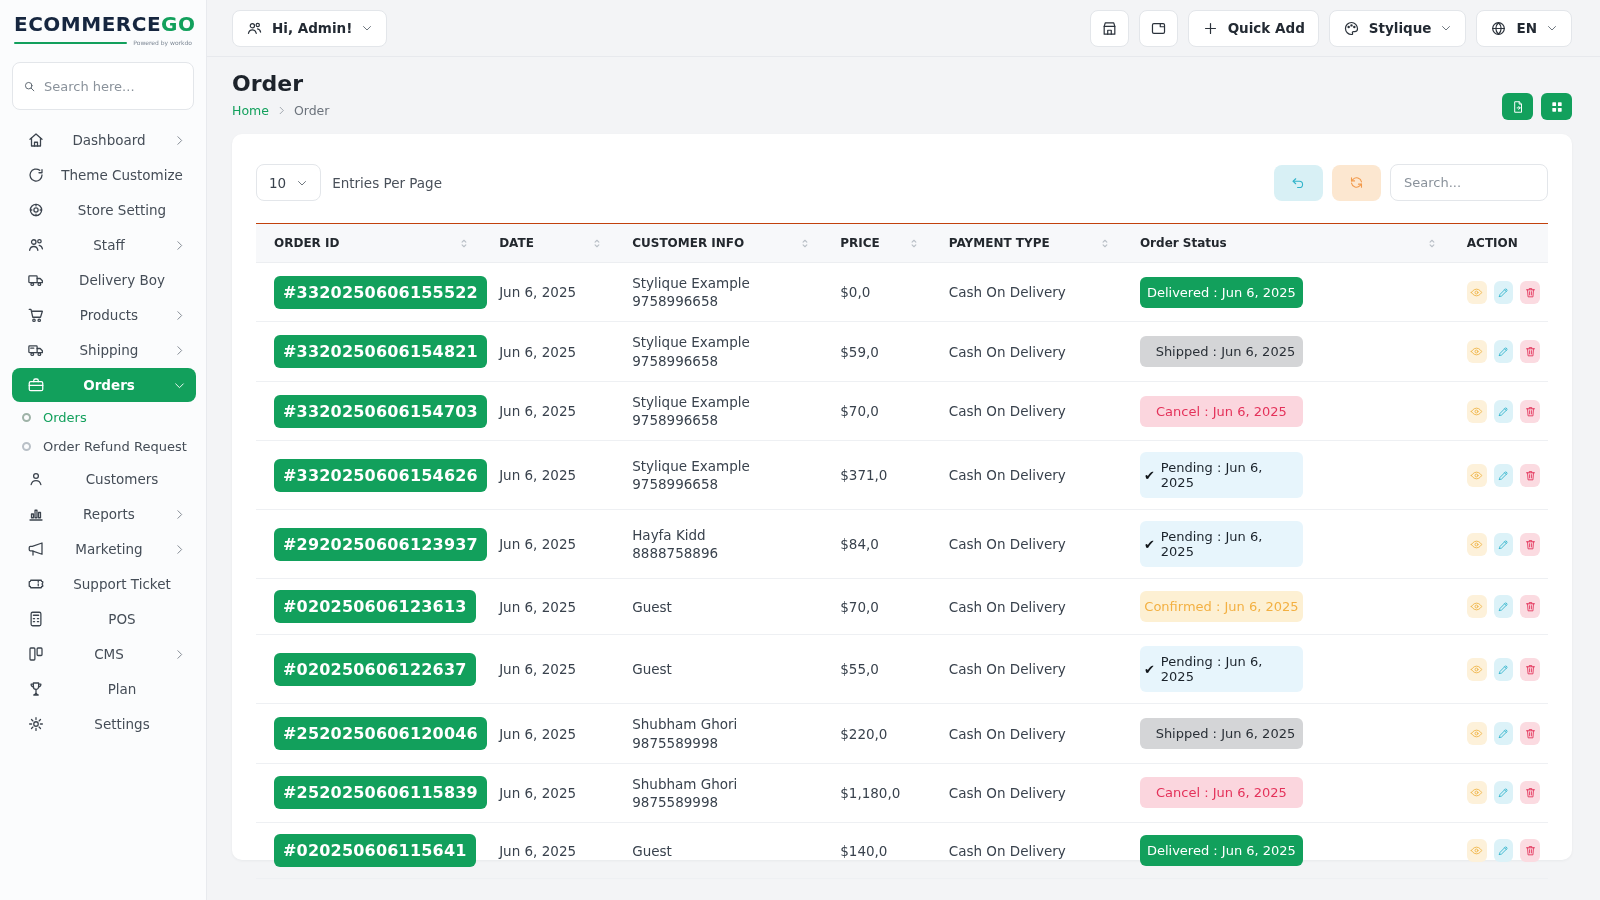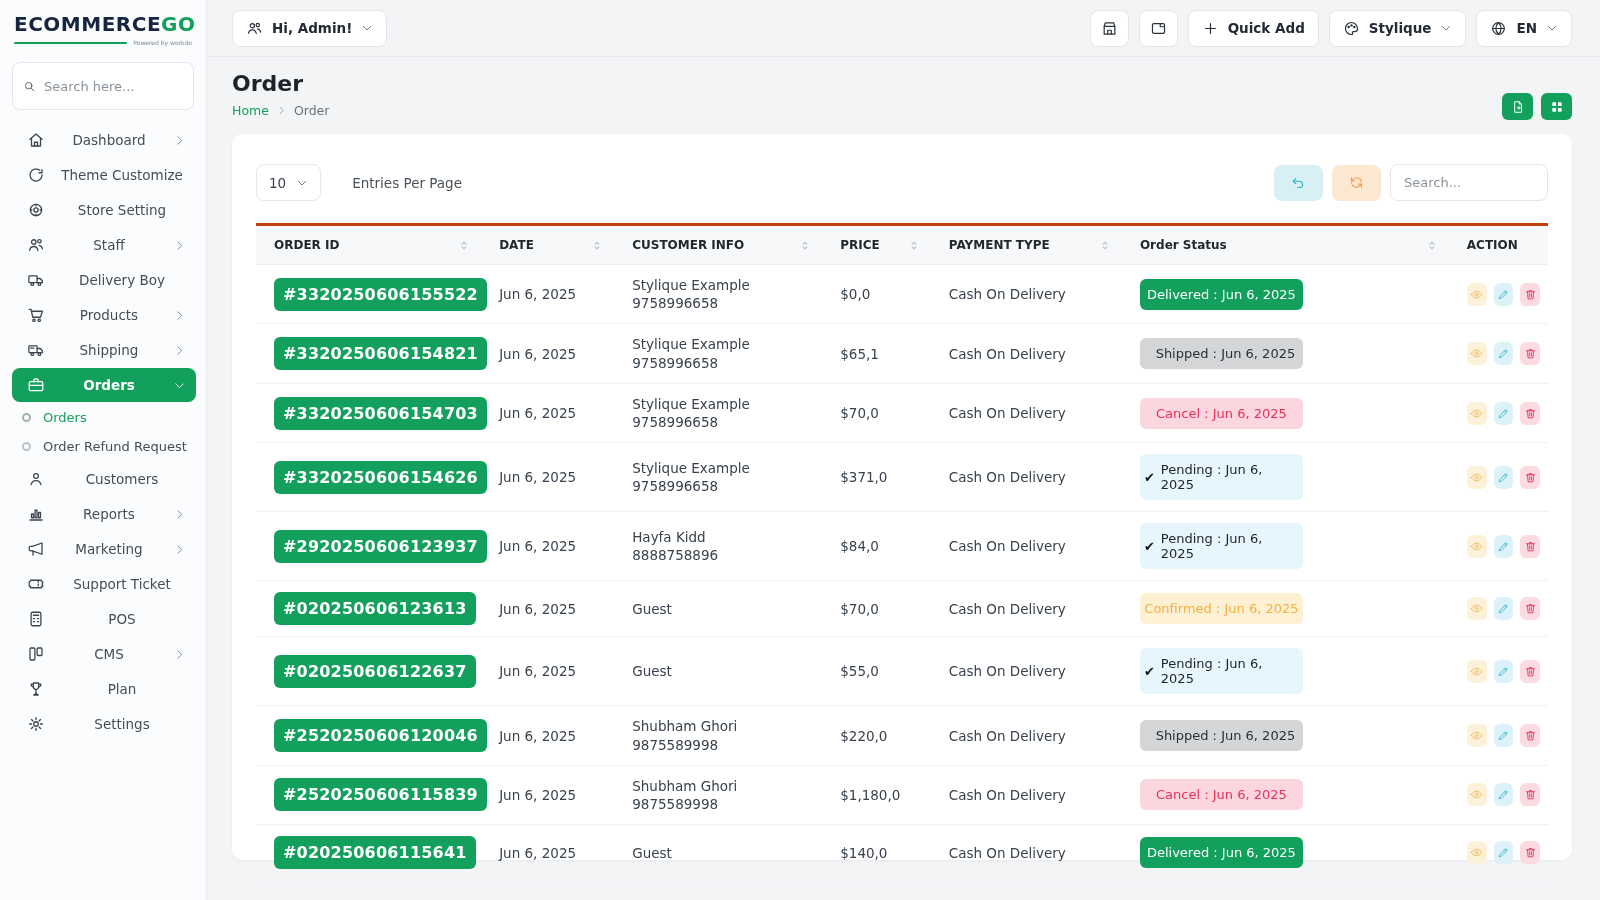--- a/index.html
+++ b/index.html
@@ -56,31 +56,31 @@
   .breadcrumb .current { color:#6c737c; }
   .head-actions { margin-left:auto; display:flex; gap:8px; margin-top:22px; }
   .greenbtn { width:31px; height:27px; background:#12a05c; border:none; border-radius:6px; display:flex; align-items:center; justify-content:center; color:#fff; cursor:pointer; }
   .greenbtn .ic { width:14px; height:14px; }
 
   
   .card { background:#fff; border-radius:10px; margin-top:14px; box-shadow:0 1px 3px rgba(20,30,45,.05); padding:30px 24px 18px 24px; height:726px; display:flex; flex-direction:column; }
   .controls { display:flex; align-items:center; }
   .select { border:1px solid #e3e6ea; border-radius:8px; height:37px; display:flex; align-items:center; gap:10px; padding:16px 12px; color:#39424d; cursor:pointer; background:#fff; }
   .select .chev { width:12px; height:12px; color:#555e68; }
-  .entries-lbl { margin-left:31px; color:#49505a; }
+  .entries-lbl { margin-left:11px; color:#49505a; }
   .controls-right { margin-left:auto; display:flex; gap:9px; align-items:center; }
   .softbtn { width:49px; height:36px; border:none; border-radius:8px; display:flex; align-items:center; justify-content:center; cursor:pointer; }
   .softbtn.undo { background:#d8f0f5; color:#2fb3c9; }
   .softbtn.refresh { background:#fce7d0; color:#f2994a; }
   .softbtn .ic { width:15px; height:15px; }
   .tbl-search { width:158px; height:37px; border:1px solid #e3e6ea; border-radius:8px; padding:0 13px; font-size:13px; color:#39424d; outline:none; font-family:inherit; }
   .tbl-search::placeholder { color:#8a929b; }
 
   table { width:100%; border-collapse:collapse; margin-top:22px; table-layout:fixed; }
-  thead th { background:#f7f8fa; border-top:3px solid #c2410c; border-bottom:1px solid #eceef1; padding:12px 8px; text-align:left; font-size:12px; color:#23282e; font-weight:700; }
+  thead th { background:#f7f8fa; border-top:1px solid #c2410c; border-bottom:1px solid #eceef1; padding:12px 8px; text-align:left; font-size:12px; color:#23282e; font-weight:700; }
   thead th .th-in { display:flex; align-items:center; }
   thead th .sort { width:13px; height:13px; color:#b9bfc6; margin-left:auto; margin-right:12px; flex:none; }
   th.c-id, td.c-id { padding-left:18px; }
   tbody td { border-bottom:1px solid #eef0f3; padding:11px 8px; vertical-align:middle; font-size:13.5px; color:#39424d; }
   .id-badge { display:inline-block; background:#12a05c; color:#fff; font-size:16px; font-weight:700; padding:7px 9px; border-radius:6px; letter-spacing:.2px; cursor:pointer; }
   .cust-name { line-height:1.35; }
   .status-badge { display:inline-flex; align-items:center; justify-content:center; gap:6px; width:163px; padding:8px 4px; border-radius:6px; font-size:13px; font-weight:400; cursor:pointer; }
   .st-delivered { background:#12a05c; color:#fff; }
   .st-shipped   { background:#d4d5d7; color:#2a3037;padding-left:12px; }
   .st-cancel    { background:#fbd6de; color:#e4325a; }
@@ -601,21 +601,21 @@
                 </div>
               </td>
             </tr>
             <tr>
               <td class="c-id"><span class="id-badge">#3320250606154821</span></td>
               <td>Jun 6, 2025</td>
               <td>
                 <div class="cust-name">Stylique Example</div>
                 <div class="cust-name">9758996658</div>
               </td>
-              <td>$65,1</td>
+              <td>$59,0</td>
               <td>Cash On Delivery</td>
               <td><span class="status-badge st-shipped">
                   <span>Shipped : Jun 6, 2025</span>
                 </span></td>
               <td>
                 <div class="actions">
                   <button class="act view">
                     <span class="ic">
                       <svg viewBox="0 0 24 24">
                         <path d="M2.5 12S6 5.8 12 5.8 21.5 12 21.5 12 18 18.2 12 18.2 2.5 12 2.5 12z"></path>

